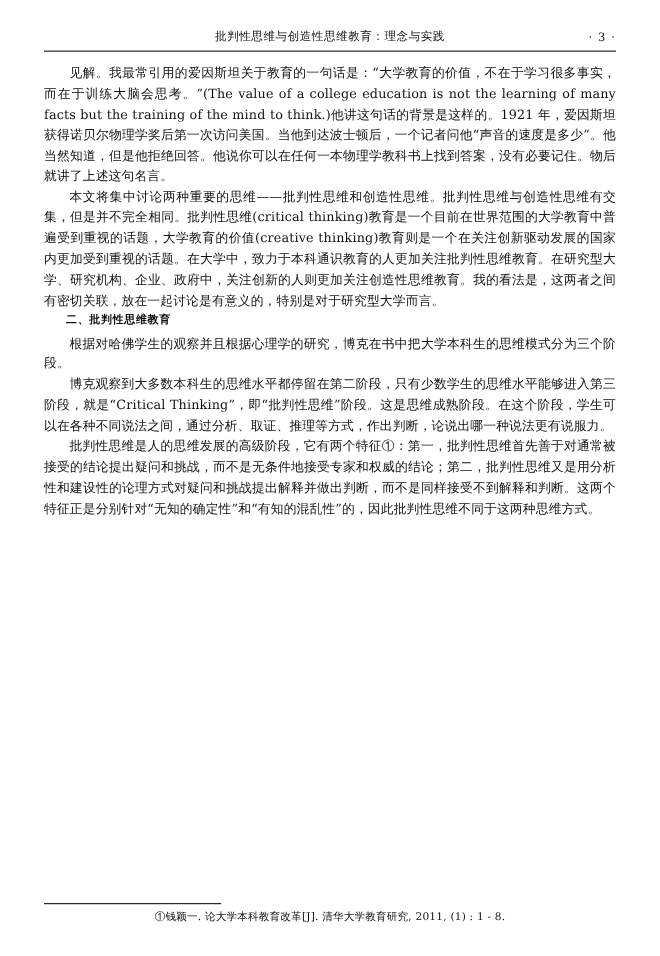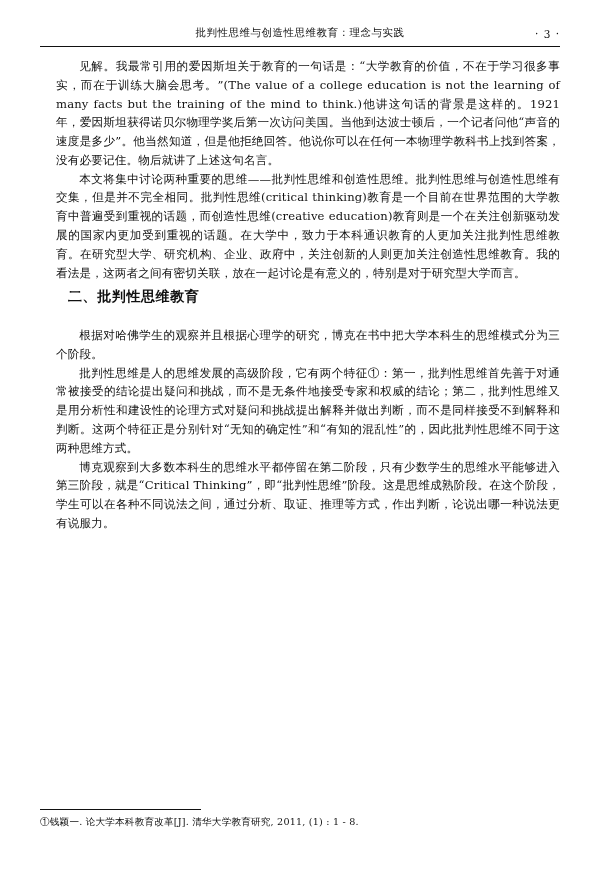--- a/index.html
+++ b/index.html
@@ -49,36 +49,37 @@
     height: 0;
   }
   .body-col {
     font-size: 11.6px;
     line-height: 1.62;
     text-align: justify;
     text-justify: inter-ideograph;
     letter-spacing: 0.15px;
   }
   p.para {
-    margin: 0 0 0 16px;
+    margin: 0 0 0 0;
     text-indent: 2em;
   }
   h2.section-head {
-    font-size: 14px;
+    font-size: 10px;
     font-weight: bold;
-    margin: 3px 0 18px 0;
+    margin: 3px 0 1px 0;
     text-indent: 2em;
     letter-spacing: 0.6px;
-    font-family: Liberation Sans, sans-serif;
+    font-family: Liberation Mono, monospace;
   }
   .footnote-wrap {
     position: absolute;
     left: 40px;
     right: 40px;
-    bottom: 40px;
+    bottom: 28px;
+    text-align: center;
   }
   .footnote-rule {
     border: 0;
     border-top: 1px solid #111;
     width: 31%;
     margin: 0 0 5px 0;
     height: 0;
   }
   .footnote {
     font-size: 9.6px;
@@ -95,27 +96,27 @@
 <div class="page">
 
   <div class="running-head">
     <span class="rh-title">批判性思维与创造性思维教育：理念与实践</span>
     <span class="rh-page">· 3 ·</span>
   </div>
   <hr class="rule">
 
   <div class="body-col">
     <p class="para">见解。我最常引用的爱因斯坦关于教育的一句话是：“大学教育的价值，不在于学习很多事实，而在于训练大脑会思考。”(The value of a college education is not the learning of many facts but the training of the mind to think.)他讲这句话的背景是这样的。1921 年，爱因斯坦获得诺贝尔物理学奖后第一次访问美国。当他到达波士顿后，一个记者问他“声音的速度是多少”。他当然知道，但是他拒绝回答。他说你可以在任何一本物理学教科书上找到答案，没有必要记住。物后就讲了上述这句名言。</p>
-    <p class="para">本文将集中讨论两种重要的思维——批判性思维和创造性思维。批判性思维与创造性思维有交集，但是并不完全相同。批判性思维(critical thinking)教育是一个目前在世界范围的大学教育中普遍受到重视的话题，而创造性思维(creative education)教育则是一个在关注创新驱动发展的国家内更加受到重视的话题。在大学中，致力于本科通识教育的人更加关注批判性思维教育。在研究型大学、研究机构、企业、政府中，关注创新的人则更加关注创造性思维教育。我的看法是，这两者之间有密切关联，放在一起讨论是有意义的，特别是对于研究型大学而言。</p>
+    <p class="para">本文将集中讨论两种重要的思维——批判性思维和创造性思维。批判性思维与创造性思维有交集，但是并不完全相同。批判性思维(critical thinking)教育是一个目前在世界范围的大学教育中普遍受到重视的话题，大学教育的价值(creative thinking)教育则是一个在关注创新驱动发展的国家内更加受到重视的话题。在大学中，致力于本科通识教育的人更加关注批判性思维教育。在研究型大学、研究机构、企业、政府中，关注创新的人则更加关注创造性思维教育。我的看法是，这两者之间有密切关联，放在一起讨论是有意义的，特别是对于研究型大学而言。</p>
 
     <h2 class="section-head">二、批判性思维教育</h2>
 
     <p class="para">根据对哈佛学生的观察并且根据心理学的研究，博克在书中把大学本科生的思维模式分为三个阶段。</p>
+    <p class="para">博克观察到大多数本科生的思维水平都停留在第二阶段，只有少数学生的思维水平能够进入第三阶段，就是“Critical Thinking”，即“批判性思维”阶段。这是思维成熟阶段。在这个阶段，学生可以在各种不同说法之间，通过分析、取证、推理等方式，作出判断，论说出哪一种说法更有说服力。</p>
     <p class="para">批判性思维是人的思维发展的高级阶段，它有两个特征①：第一，批判性思维首先善于对通常被接受的结论提出疑问和挑战，而不是无条件地接受专家和权威的结论；第二，批判性思维又是用分析性和建设性的论理方式对疑问和挑战提出解释并做出判断，而不是同样接受不到解释和判断。这两个特征正是分别针对“无知的确定性”和“有知的混乱性”的，因此批判性思维不同于这两种思维方式。</p>
-    <p class="para">博克观察到大多数本科生的思维水平都停留在第二阶段，只有少数学生的思维水平能够进入第三阶段，就是“Critical Thinking”，即“批判性思维”阶段。这是思维成熟阶段。在这个阶段，学生可以在各种不同说法之间，通过分析、取证、推理等方式，作出判断，论说出哪一种说法更有说服力。</p>
   </div>
 
   <div class="footnote-wrap">
     <hr class="footnote-rule">
     <div class="footnote">
       <span class="circled">①</span><span>钱颖一. 论大学本科教育改革[J]. 清华大学教育研究, 2011, (1) : 1 - 8.</span>
     </div>
   </div>
 
 </div>

